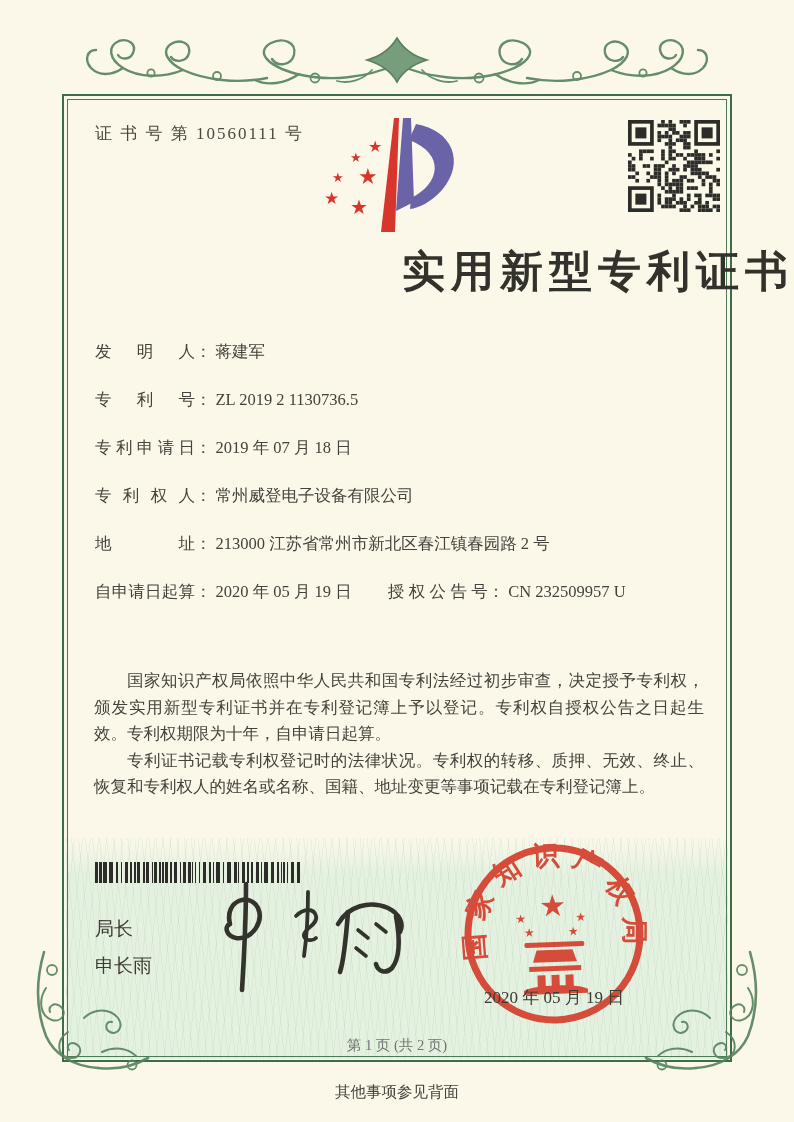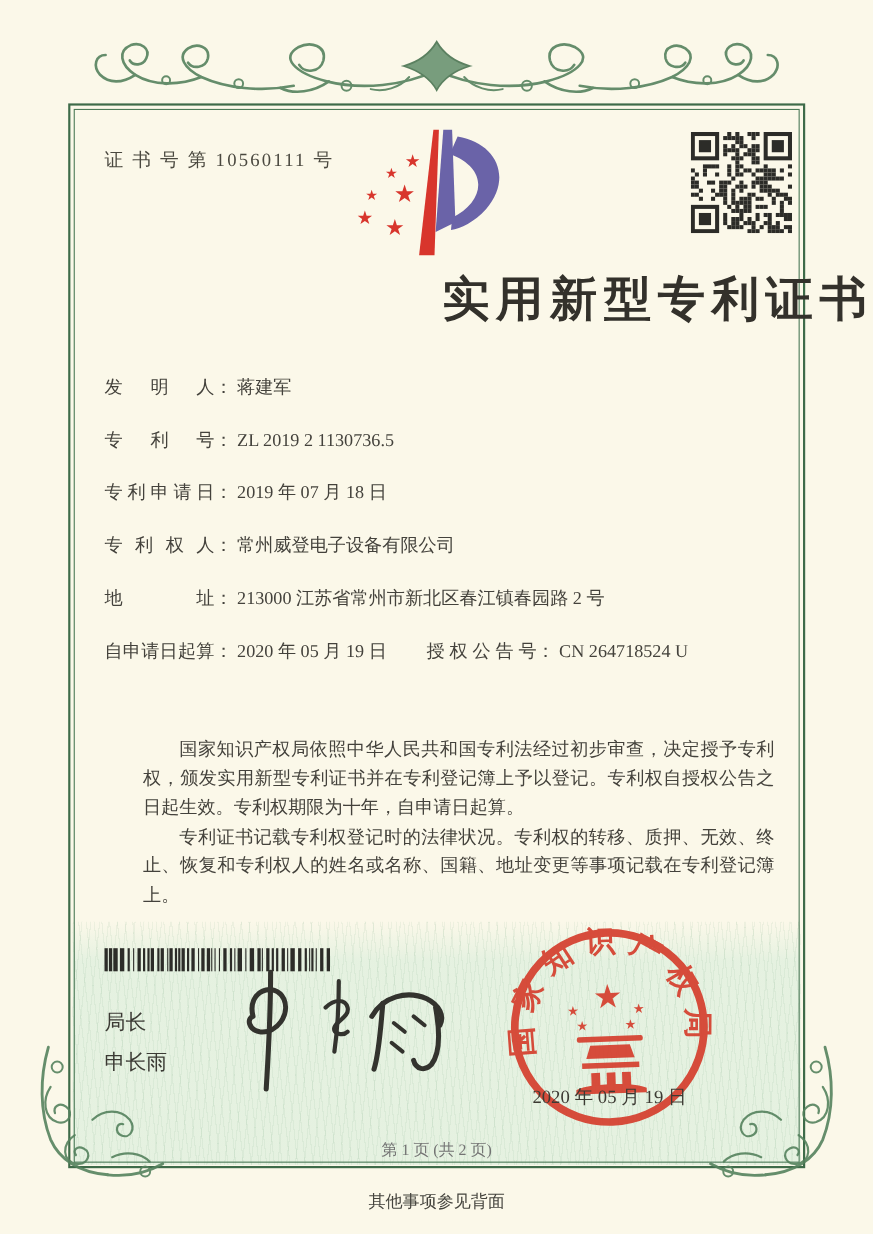--- a/index.html
+++ b/index.html
@@ -23,40 +23,40 @@
     position:absolute; left:62px; top:94px; width:670px; height:968px;
     border:2.5px solid #3e6b49; z-index:1; pointer-events:none;
   }
   .frame::after {
     content:""; position:absolute; left:3px; top:3px; right:3px; bottom:3px;
     border:1px solid #4c7a57;
   }
   .ornament { position:absolute; z-index:2; }
   .content { position:absolute; left:0; top:0; width:100%; height:100%; z-index:3; }
 
-  .cert-number { position:absolute; left:95px; top:134px; font-size:17px; letter-spacing:2px; color:#4a483f; }
+  .cert-number { position:absolute; left:95px; top:122px; font-size:17px; letter-spacing:2px; color:#4a483f; }
 
   .logo { position:absolute; left:320px; top:110px; width:154px; height:128px; }
   .qr { position:absolute; left:628px; top:120px; width:92px; height:92px; }
 
   .title {
     position:absolute; left:0; top:243px; width:100%; text-align:right;
     font-size:43px; font-weight:700; letter-spacing:6px; color:#33312b;
   }
 
   .fields { position:absolute; left:95px; top:341px; width:610px; font-size:16.5px; }
   .field-row { height:48px; white-space:nowrap; }
   .field-label { display:inline-block; width:100px; text-align:justify; text-align-last:justify; }
   .field-colon { display:inline-block; }
   .field-value { display:inline-block; margin-left:4px; }
   .grant-row { height:48px; white-space:nowrap; }
   .grant-second { margin-left:32px; }
 
   .paragraphs { position:absolute; left:94px; top:668px; width:610px; font-size:16.5px; line-height:26.5px; text-align:justify; }
-  .paragraphs p { text-indent:2em;margin-left:36px; }
+  .paragraphs p { text-indent:2em; }
 
   .barcode { position:absolute; left:95px; top:862px; width:215px; height:21px; display:flex; align-items:stretch; }
   .barcode span { background:#2c2c28; }
 
   .signer { position:absolute; left:95px; top:916px; font-size:19px; color:#3b3a34; }
   .signer div { margin-bottom:11px; }
   .signature { position:absolute; left:200px; top:872px; width:215px; height:125px; }
 
   .seal { position:absolute; left:458px; top:838px; width:192px; height:192px; opacity:.93; transform:rotate(-2deg); }
   .seal-date { position:absolute; left:484px; top:986px; font-size:17px; color:#3c3a33; z-index:4; }
@@ -367,21 +367,21 @@
         <span class="field-label">专利申请日</span><span class="field-colon">：</span><span class="field-value">2019 年 07 月 18 日</span>
       </div>
       <div class="field-row">
         <span class="field-label">专利权人</span><span class="field-colon">：</span><span class="field-value">常州威登电子设备有限公司</span>
       </div>
       <div class="field-row">
         <span class="field-label">地址</span><span class="field-colon">：</span><span class="field-value">213000 江苏省常州市新北区春江镇春园路 2 号</span>
       </div>
       <div class="grant-row">
         <span><span class="field-label">自申请日起算</span><span class="field-colon">：</span><span class="field-value">2020 年 05 月 19 日</span></span>
-        <span class="grant-second"><span class="field-label">授权公告号</span><span class="field-colon">：</span><span class="field-value">CN 264718524 U</span></span>
+        <span class="grant-second"><span class="field-label">授权公告号</span><span class="field-colon">：</span><span class="field-value">CN 232509957 U</span></span>
       </div>
     </div>
 
     <div class="paragraphs">
       <p>国家知识产权局依照中华人民共和国专利法经过初步审查，决定授予专利权，颁发实用新型专利证书并在专利登记簿上予以登记。专利权自授权公告之日起生效。专利权期限为十年，自申请日起算。</p>
       <p>专利证书记载专利权登记时的法律状况。专利权的转移、质押、无效、终止、恢复和专利权人的姓名或名称、国籍、地址变更等事项记载在专利登记簿上。</p>
     </div>
 
     <div class="barcode" id="barcode">
         <span style="width:3.1px;margin-right:1.3px"></span>

